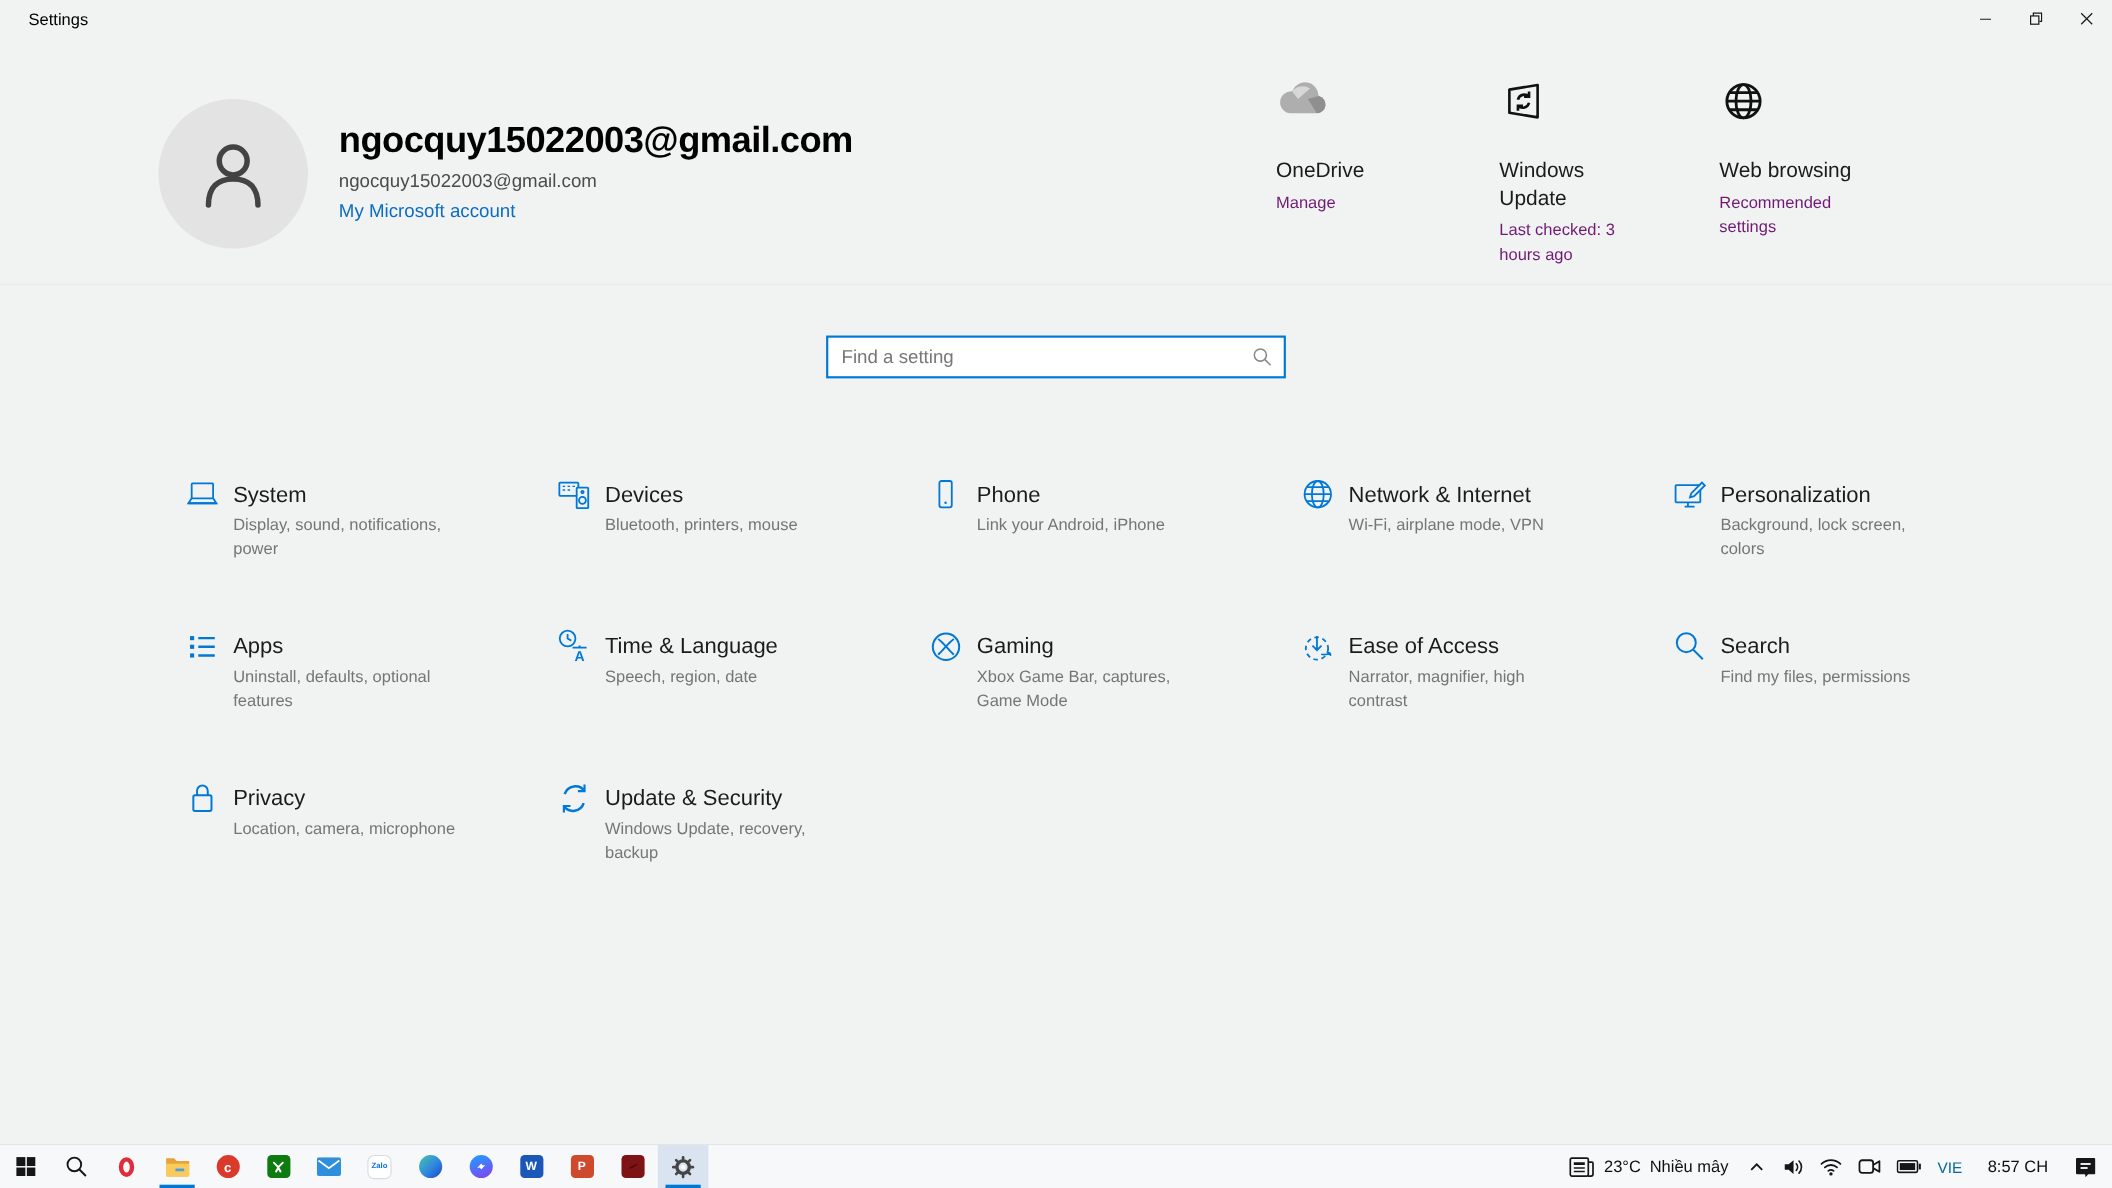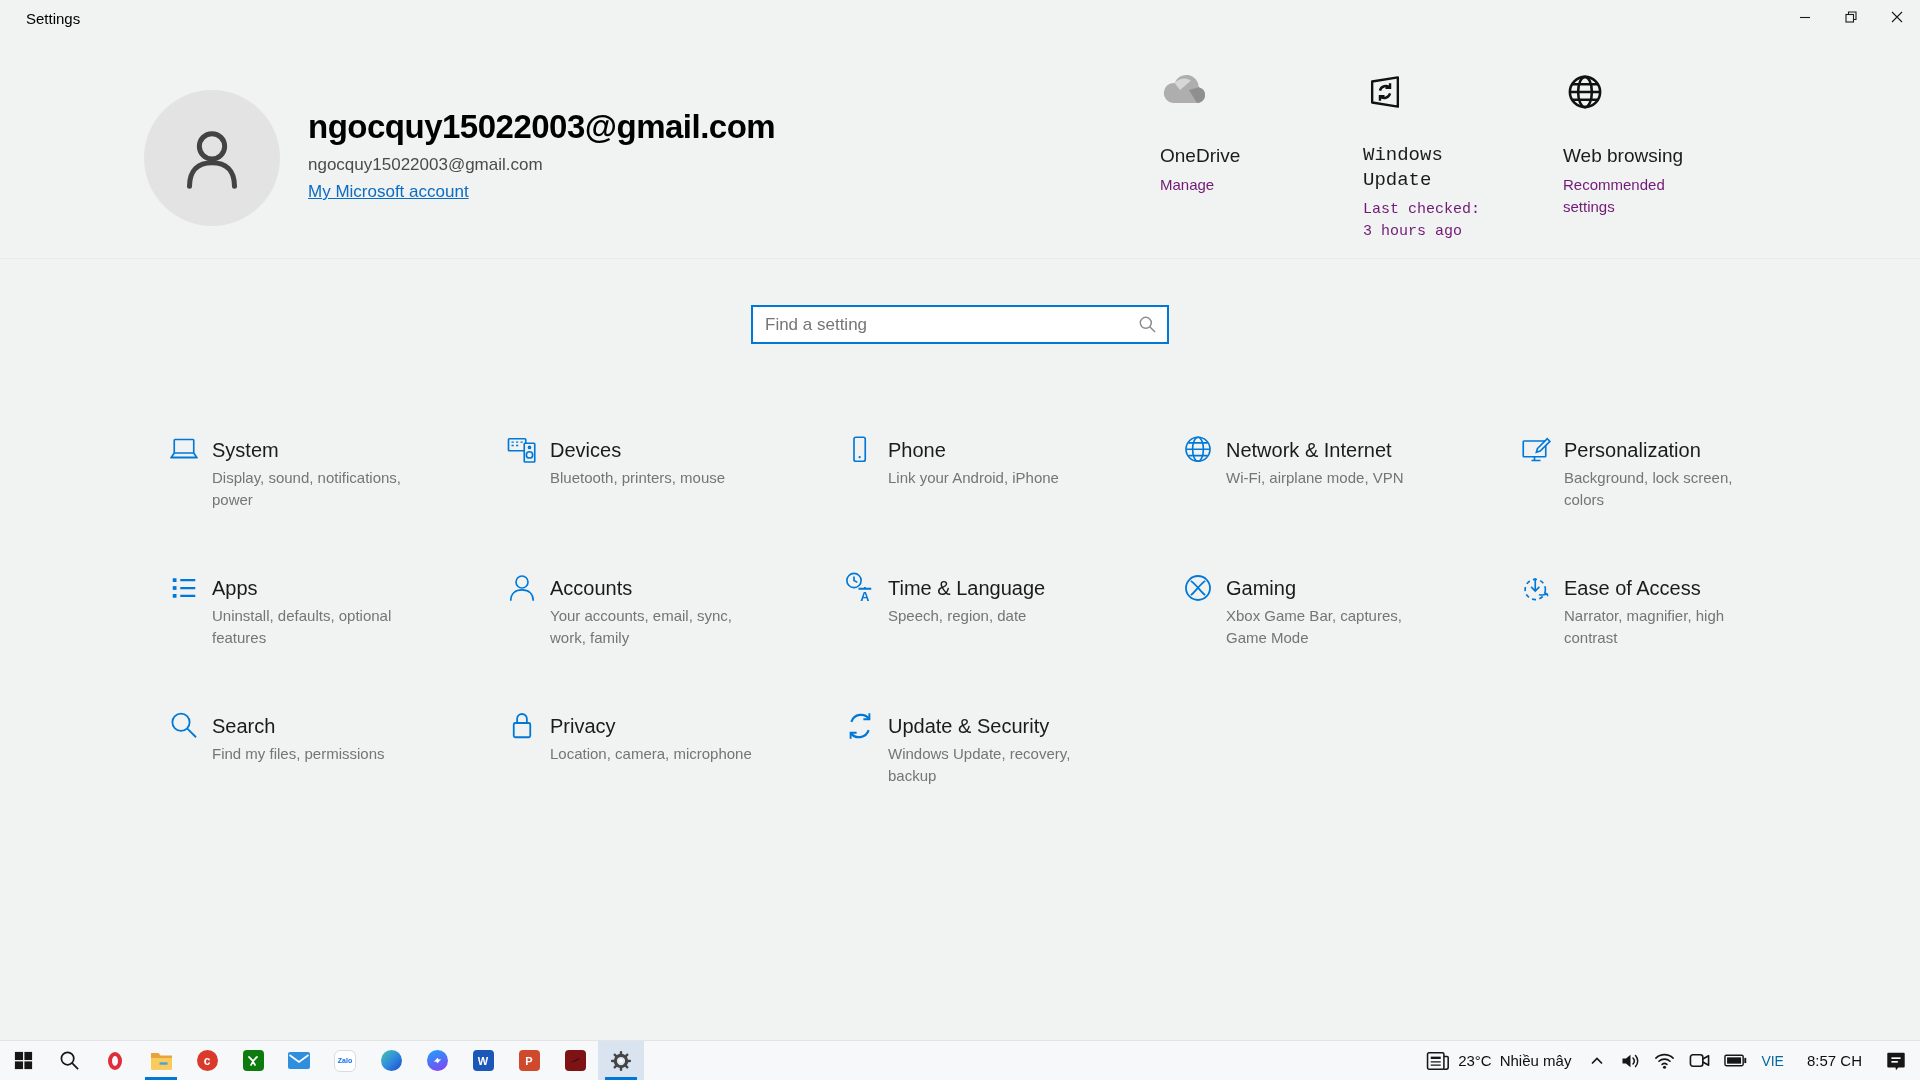--- a/index.html
+++ b/index.html
@@ -13,29 +13,29 @@
   .titlebar .app-title { position:absolute; left:26px; top:10px; font-size:15px; color:#000; }
   .win-controls { position:absolute; right:0; top:0; display:flex; }
   .win-btn { width:46px; height:34px; display:flex; align-items:center; justify-content:center; background:transparent; border:none; cursor:pointer; }
   .win-btn svg { display:block; }
 
   
   .avatar { position:absolute; left:144px; top:90px; width:136px; height:136px; border-radius:50%; background:#e3e3e3; display:flex; align-items:center; justify-content:center; }
   .acct { position:absolute; left:308px; top:108px; }
   .acct-name { font-size:33px; font-weight:700; color:#000; letter-spacing:-0.5px; line-height:38px; }
   .acct-email { font-size:17px; color:#4b4b4b; margin-top:9px; }
-  .acct-link { font-size:17px; color:#0b6cc4; margin-top:7px; cursor:pointer;text-decoration:underline; }
+  .acct-link { font-size:17px; color:#0b6cc4; margin-top:7px; cursor:pointer; }
 
   .status-tiles { position:absolute; top:70px; }
   .status-tile { position:absolute; top:0; cursor:pointer; }
   .status-tile .st-icon { height:48px; display:flex; align-items:flex-start; }
   .status-tile .st-title { font-size:19px; color:#1b1b1b; margin-top:25px; line-height:25px; }
   .status-tile .st-sub { font-size:15px; color:#701a75; margin-top:6px; line-height:22px; }
   #tile-onedrive { left:1160px; width:125px; }
-  #tile-update  { left:1363px; width:118px;font-family:Liberation Mono, monospace; }
+  #tile-update  { left:1363px; width:118px; }
   #tile-web     { left:1563px; width:135px; }
 
   .header-divider { position:absolute; left:0; right:0; top:258px; height:1px; background:#e9e9e9; }
 
   
   .search-wrap { position:absolute; left:751px; top:305px; width:418px; height:39px; background:#fff; border:2px solid #0078d7; display:flex; align-items:center; }
   .search-wrap input { flex:1; border:none; outline:none; font-size:17px; padding:0 10px 0 12px; font-family:"Liberation Sans", sans-serif; color:#1f1f1f; background:transparent; }
   .search-wrap input::placeholder { color:#767676; opacity:1; }
   .search-wrap .mag { margin-right:10px; display:flex; }
 
@@ -236,32 +236,20 @@
           <rect x="9" y="32" width="5" height="5" fill="#0078d7" stroke="none"></rect>
           <path d="M19 13.5h20M19 24h20M19 34.5h20"></path>
         </svg>
       </span>
       <span class="cat-text">
           <div class="cat-title">Apps</div>
       <div class="cat-sub">Uninstall, defaults, optional features</div>
         </span>
     </div>
 
-    <div class="cat-tile">
-      <span class="cat-icon">
-        <svg width="36" height="36" viewBox="0 0 48 48" fill="none" stroke="#0078d7" stroke-width="2.2">
-          <circle cx="24" cy="16" r="8"></circle>
-          <path d="M9 41c0-10 6.5-14.5 15-14.5S39 31 39 41"></path>
-        </svg>
-      </span>
-      <span class="cat-text">
-          <div class="cat-title">Accounts</div>
-      <div class="cat-sub">Your accounts, email, sync, work, family</div>
-        </span>
-    </div>
 
     <div class="cat-tile">
       <span class="cat-icon">
         <svg width="36" height="36" viewBox="0 0 48 48" fill="none" stroke="#0078d7" stroke-width="2.2">
           <circle cx="16" cy="14" r="9.5"></circle>
           <path d="M16 8.5v5.5l4.5 2.5"></path>
           <path d="M22 25h17M30.5 25v-2.5" stroke-width="2.4"></path>
           <text x="30.5" y="41" font-size="17" fill="#0078d7" stroke="none" text-anchor="middle" font-family="Liberation Sans, sans-serif" font-weight="bold">A</text>
         </svg>
       </span>

